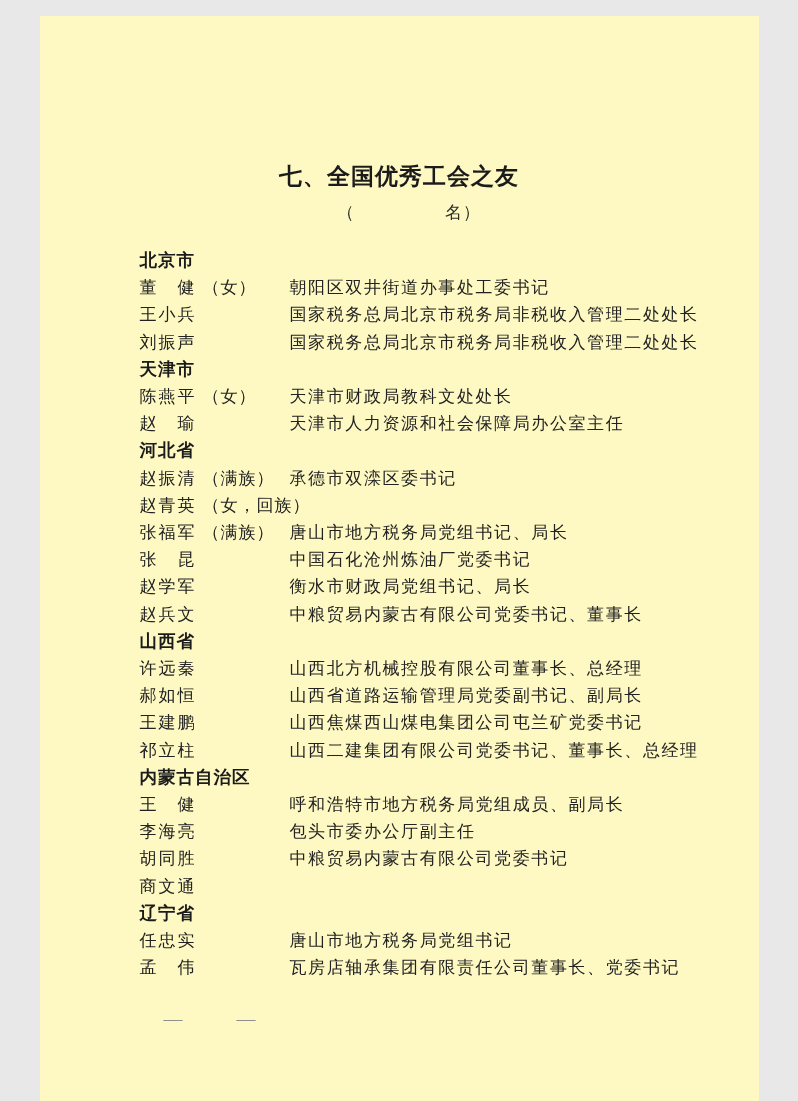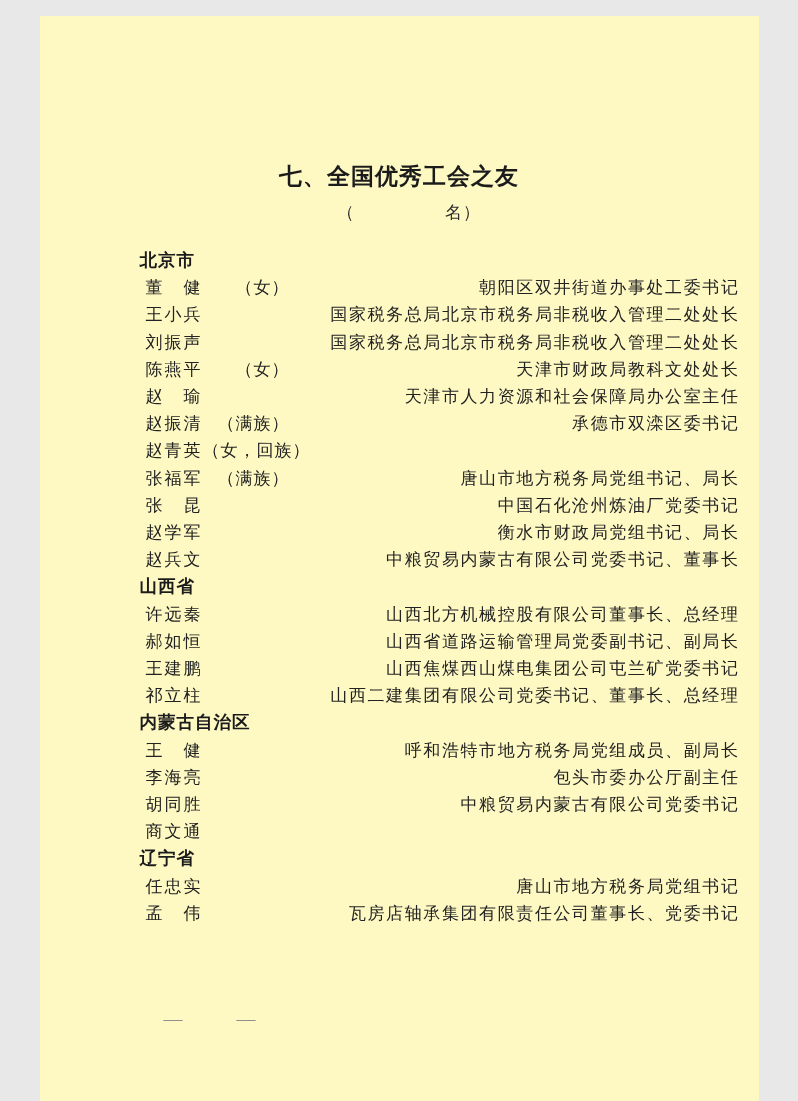--- a/index.html
+++ b/index.html
@@ -43,21 +43,20 @@
     position: absolute;
     top: 231px;
     left: 100px;
     width: 600px;
   }
   .row {
     display: flex;
     align-items: flex-start;
     font-size: 17px;
     line-height: 27.2px;
-    text-align: right;
   }
   .section-header {
     font-family: "Liberation Sans", "DejaVu Sans", sans-serif;
     font-weight: bold;
     font-size: 17.5px;
     letter-spacing: 1px;
     line-height: 27.2px;
     color: #1b1b1b;
   }
   .entry .name {
@@ -113,36 +112,38 @@
 
   <div class="row entry">
     <span class="name">刘振声</span>
     <span class="qualifier"></span>
     <span class="job-title">国家税务总局北京市税务局非税收入管理二处处长</span>
   </div>
 </div>
   </div>
 
   <div class="section">
+    <div class="row section-header">天津市</div>
     <div class="entries">
   <div class="row entry">
     <span class="name">陈燕平</span>
     <span class="qualifier">（女）</span>
     <span class="job-title">天津市财政局教科文处处长</span>
   </div>
 
   <div class="row entry">
     <span class="name">赵　瑜</span>
     <span class="qualifier"></span>
     <span class="job-title">天津市人力资源和社会保障局办公室主任</span>
   </div>
 </div>
   </div>
 
   <div class="section">
+    <div class="row section-header">河北省</div>
     <div class="entries">
   <div class="row entry">
     <span class="name">赵振清</span>
     <span class="qualifier">（满族）</span>
     <span class="job-title">承德市双滦区委书记</span>
   </div>
 
   <div class="row entry">
     <span class="name">赵青英</span>
     <span class="qualifier">（女，回族）</span>

